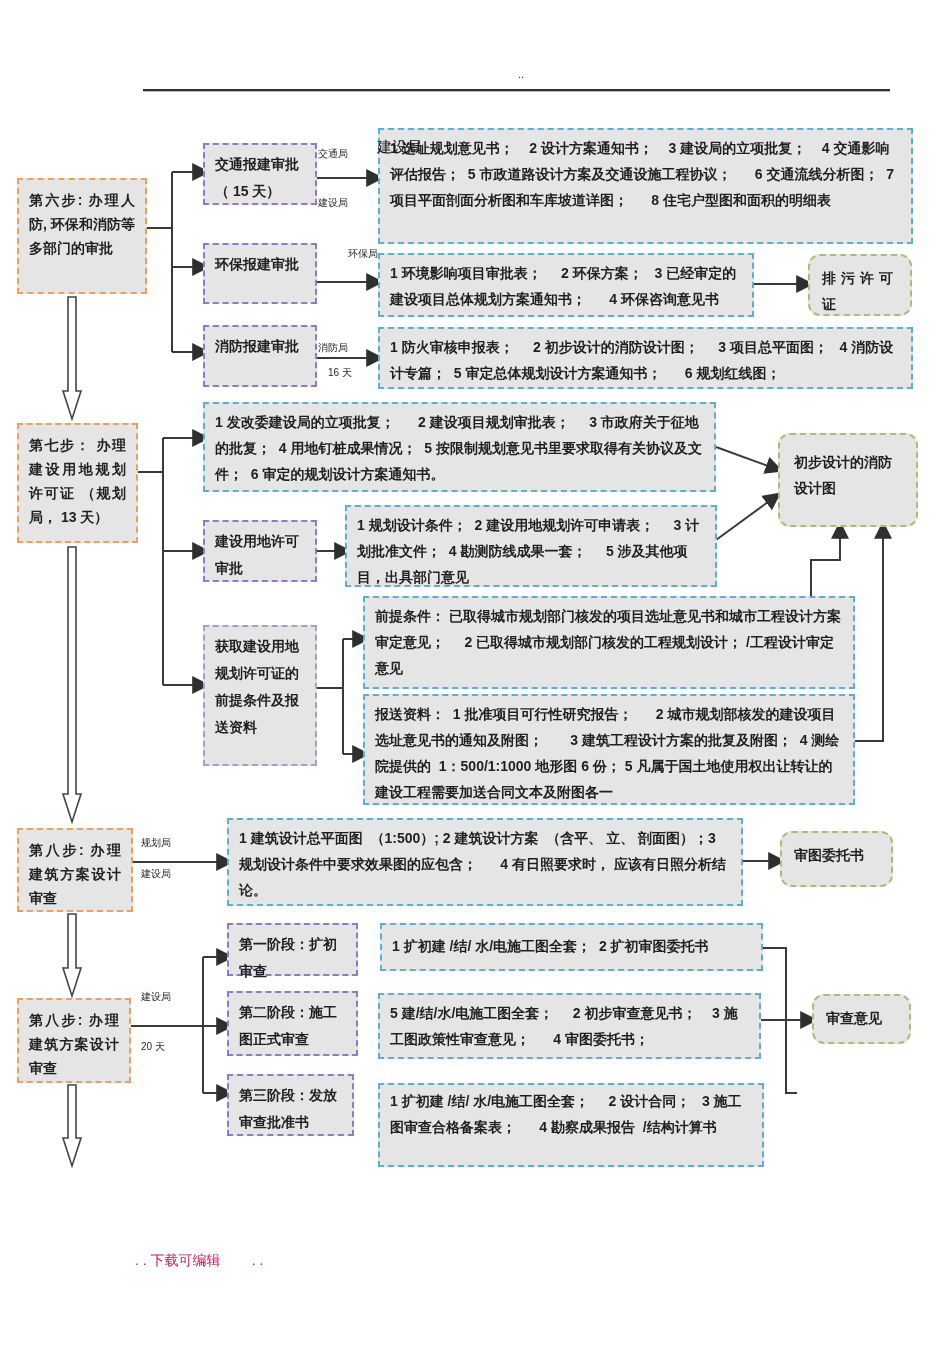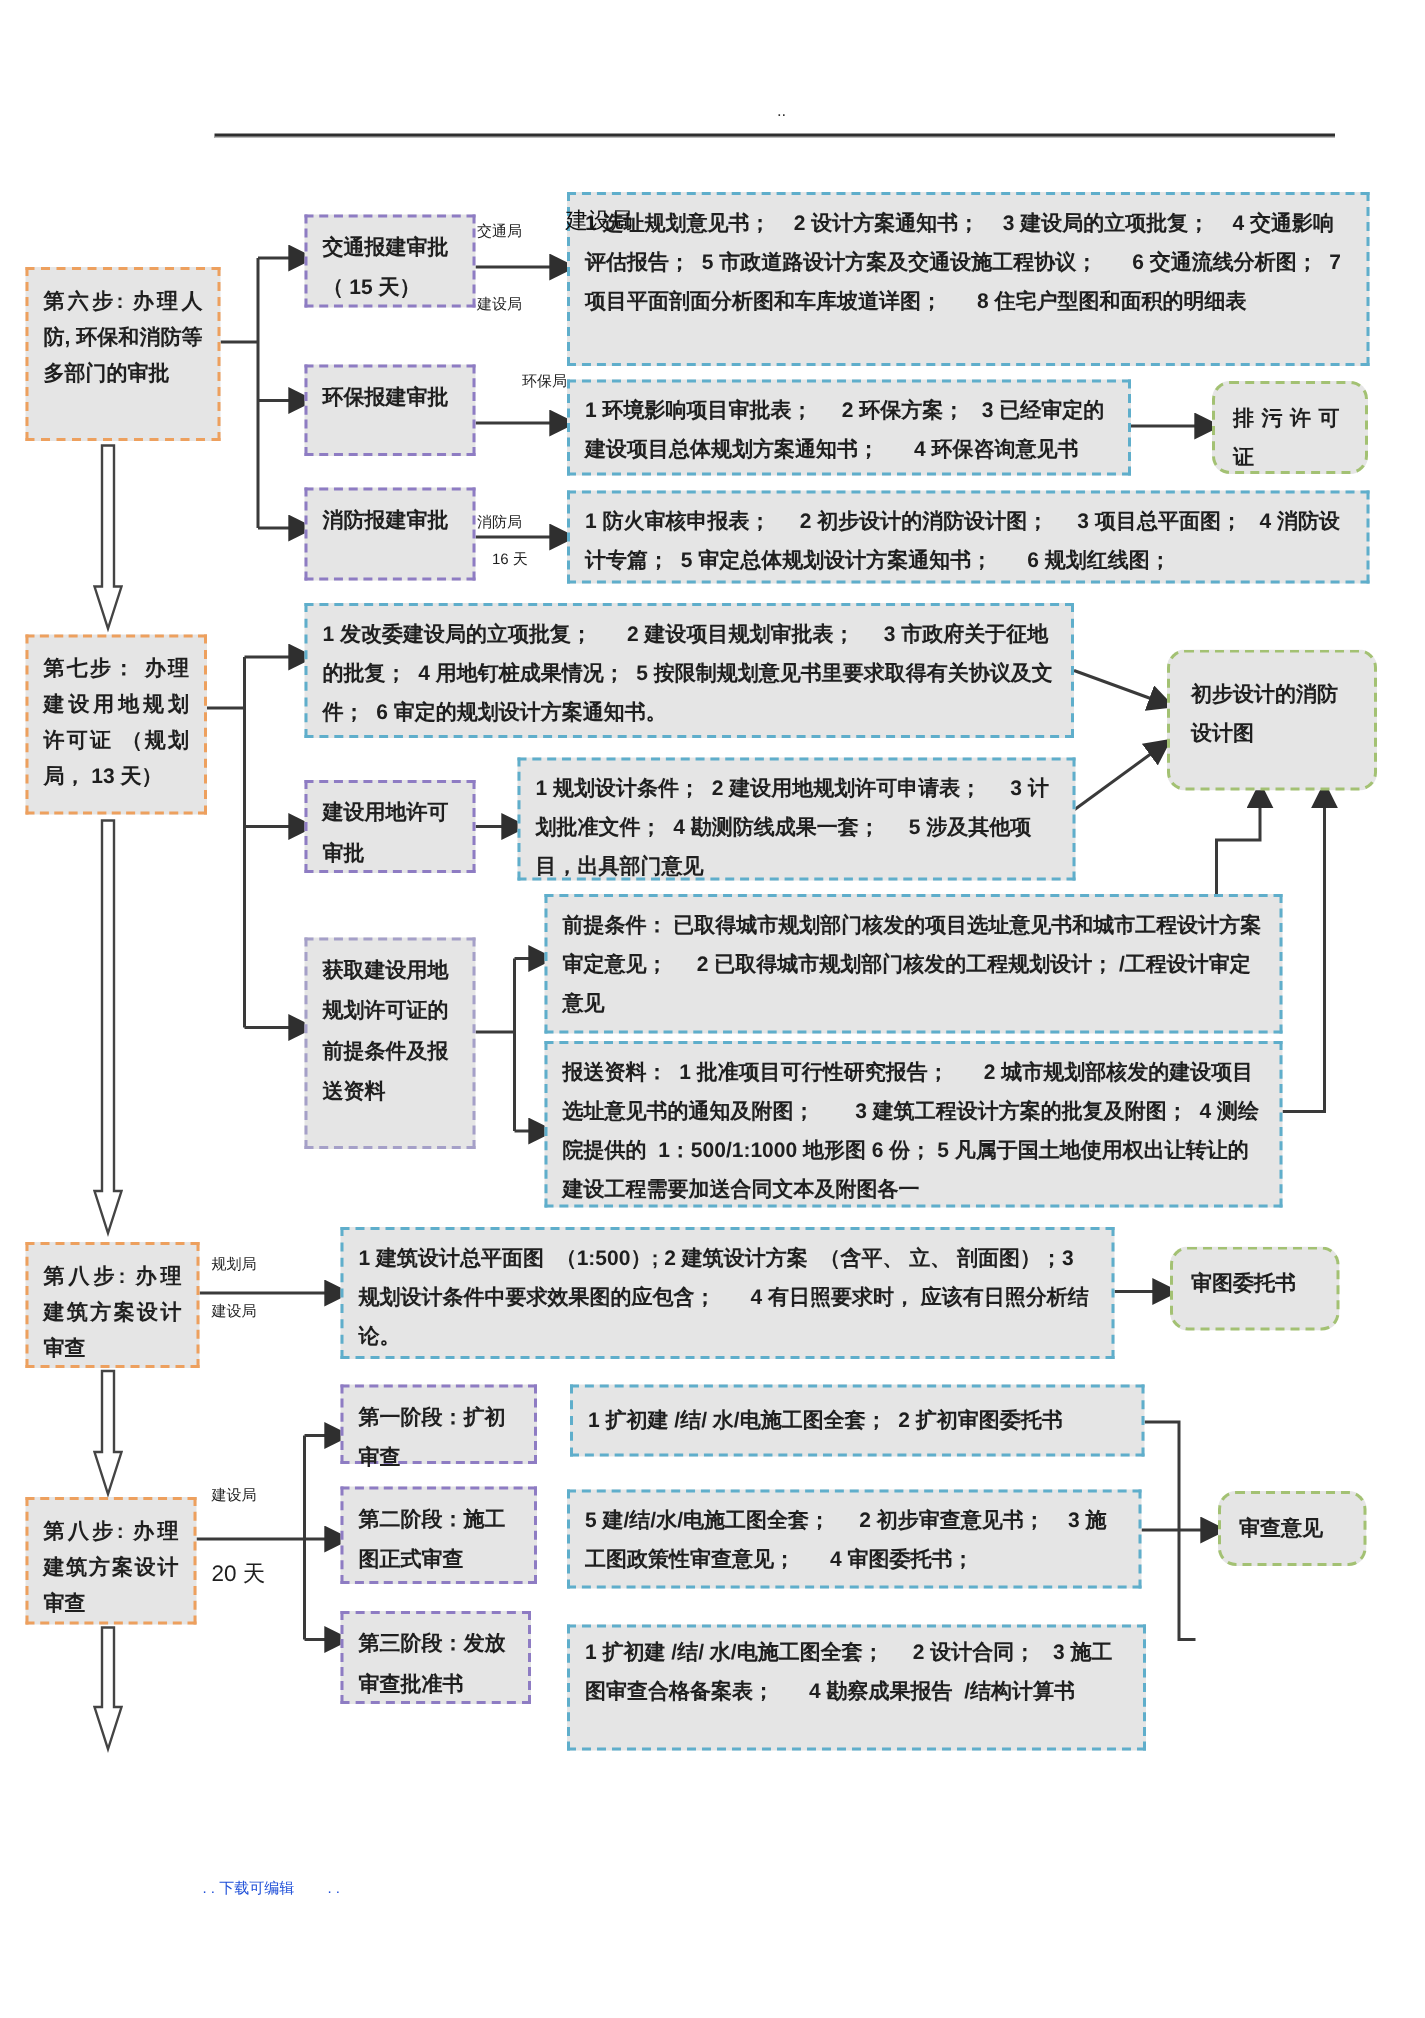--- a/index.html
+++ b/index.html
@@ -12,21 +12,21 @@
   .step{border:2px dashed #EDA05E;line-height:24px;padding:8px 10px;text-align:justify;}
   .proc{border:2px dashed #8E7CC3;line-height:27px;padding:6px 10px;}
   .proc.gray{border-color:#A5A0C8;}
   .docs{border:2px dashed #5FAECB;}
   .result{border:2px dashed #A3C173;border-radius:12px;line-height:26px;padding:9px 12px;}
   .lbl{position:absolute;font-size:10px;white-space:nowrap;color:#1f1f1f;}
   .overlay-lbl{position:absolute;font-size:15px;color:#111;z-index:6;white-space:nowrap;}
   .hrule{position:absolute;left:143px;top:89px;width:747px;height:2px;background:#2e2e2e;
          border-bottom:1px solid #bbb;}
   .hdots{position:absolute;left:518px;top:68px;font-size:11px;color:#333;}
-  .footer{position:absolute;left:135px;top:1252px;font-size:10px;color:#1d4ed8;white-space:pre-wrap;}
+  .footer{position:absolute;left:135px;top:1252px;font-size:14px;color:#be185d;white-space:pre-wrap;}
   svg.connectors{position:absolute;left:0;top:0;z-index:4;pointer-events:none;}
   .box,.result,.proc,.step{z-index:5;}
 </style>
 </head>
 <body>
 
 <div class="canvas">
 
   <div class="hdots">..</div>
   <div class="hrule"></div>
@@ -119,21 +119,21 @@
   <div class="box result" style="left:778px;top:433px;width:140px;height:94px;padding:14px 14px;">初步设计的消防设计图</div>
 
   <div class="box step" style="left:17px;top:828px;width:116px;height:84px;">第八步: 办理建筑方案设计审查</div>
   <span class="lbl" style="left:141px;top:836px;">规划局</span>
   <span class="lbl" style="left:141px;top:867px;">建设局</span>
   <div class="box docs" style="left:227px;top:818px;width:516px;height:88px;">1 建筑设计总平面图  （1:500）; 2 建筑设计方案  （含平、 立、 剖面图）；3 规划设计条件中要求效果图的应包含；      4 有日照要求时， 应该有日照分析结论。</div>
   <div class="box result" style="left:780px;top:831px;width:113px;height:56px;">审图委托书</div>
 
   <div class="box step" style="left:17px;top:998px;width:114px;height:85px;">第八步: 办理建筑方案设计审查</div>
   <span class="lbl" style="left:141px;top:990px;">建设局</span>
-  <span class="lbl" style="left:141px;top:1040px;font-size:15px;">20 天</span>
+  <span class="lbl" style="left:141px;top:1040px;font-size:10px;">20 天</span>
 
   <div class="box proc" style="left:227px;top:923px;width:131px;height:53px;">第一阶段：扩初审查</div>
   <div class="box proc" style="left:227px;top:1074px;width:127px;height:62px;">第三阶段：发放审查批准书</div>
   <div class="box proc" style="left:227px;top:991px;width:131px;height:65px;">第二阶段：施工图正式审查</div>
 
   <div class="box docs" style="left:380px;top:923px;width:383px;height:48px;padding:8px 10px;">1 扩初建 /结/ 水/电施工图全套；  2 扩初审图委托书</div>
   <div class="box docs" style="left:378px;top:993px;width:383px;height:66px;">5 建/结/水/电施工图全套；     2 初步审查意见书；    3 施工图政策性审查意见；      4 审图委托书；</div>
   <div class="box docs" style="left:378px;top:1083px;width:386px;height:84px;padding:3px 10px;">1 扩初建 /结/ 水/电施工图全套；     2 设计合同；   3 施工图审查合格备案表；      4 勘察成果报告  /结构计算书</div>
 
   <div class="box result" style="left:812px;top:994px;width:99px;height:50px;">审查意见</div>

